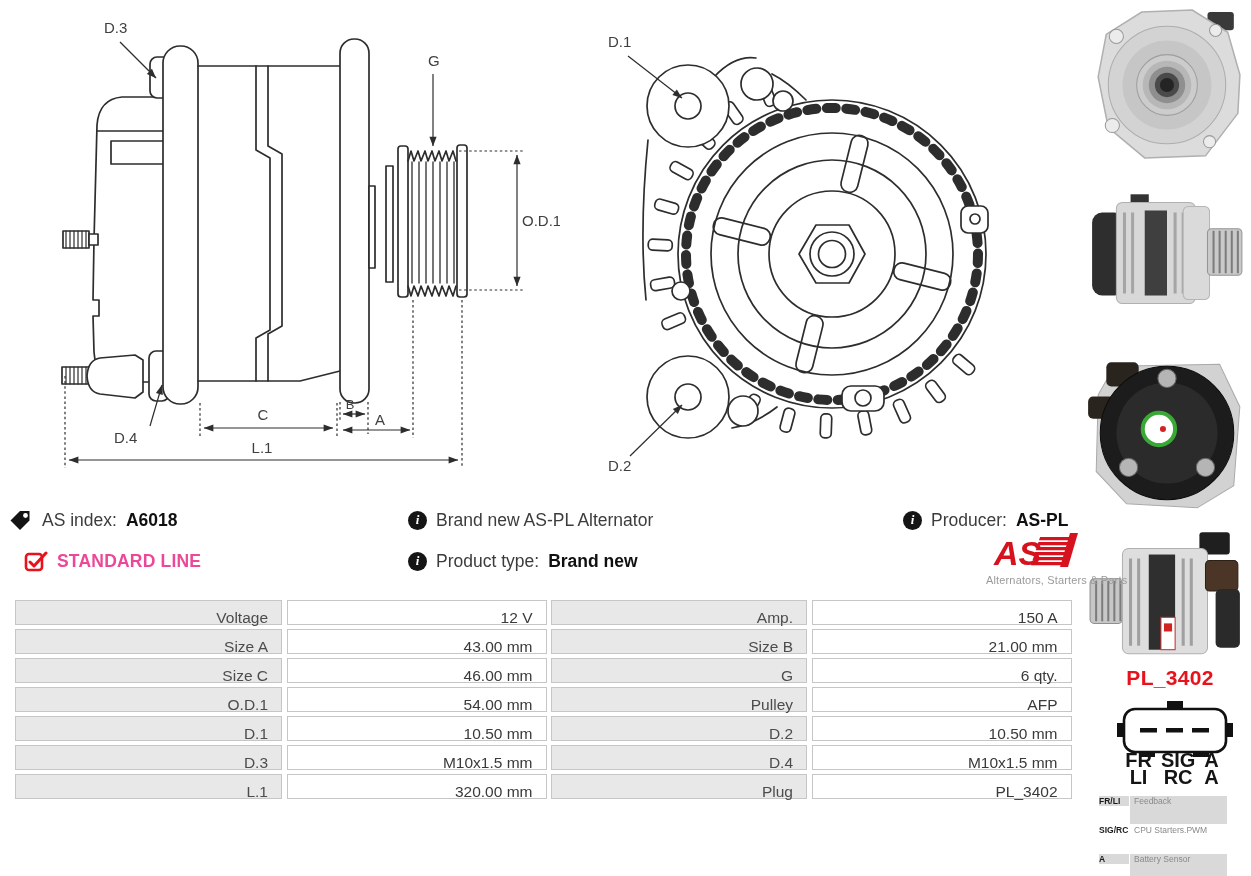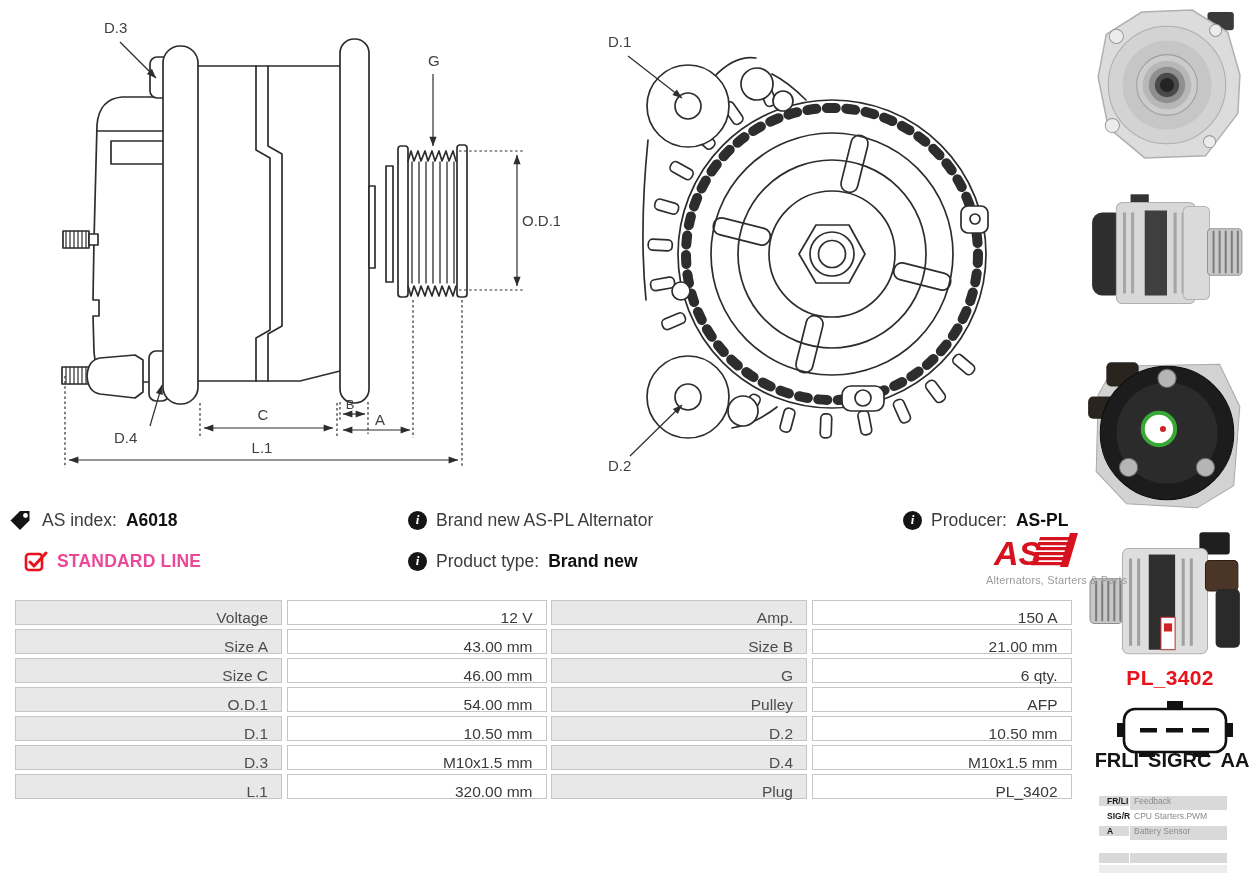--- a/index.html
+++ b/index.html
@@ -24,26 +24,26 @@
   .spec .cell{height:25px;line-height:33px;font-size:15.5px;text-align:right;padding-right:13px;
               border:1px solid #c6c6c6;box-sizing:border-box;background:#fff;color:#3a3a3a;}
   .spec .lbl{background:#e8e8e8;color:#4c4c4c;}
   
   .photo{position:absolute;left:1086px;width:162px;}
   
   .plug-title{position:absolute;left:1090px;top:666px;width:160px;text-align:center;
               font-size:21px;font-weight:bold;color:#e8121c;letter-spacing:.3px;}
   .plug-svg{position:absolute;left:1116px;top:698px;}
   .plug-pins{position:absolute;left:1103px;top:752px;width:138px;display:flex;justify-content:center;gap:9px;}
-  .plug-pins .col{display:flex;flex-direction:row;align-items:center;}
+  .plug-pins .col{display:flex;flex-direction:column;align-items:center;}
   .plug-pins span{font-size:20px;font-weight:bold;color:#141414;line-height:17px;}
   .legend{position:absolute;left:1099px;top:796px;width:128px;font-size:8.5px;}
   .legend .row{display:grid;grid-template-columns:30px 97px;column-gap:1px;margin-bottom:1px;}
-  .legend .k{height:10px;line-height:10px;text-align:left;padding-right:3px;font-weight:bold;color:#1a1a1a;padding-left:8px;}
-  .legend .v{height:14px;line-height:10px;padding-left:4px;color:#8a8a8a;}
+  .legend .k{height:10px;line-height:10px;text-align:left;padding-right:3px;font-weight:bold;color:#1a1a1a;}
+  .legend .v{height:28px;line-height:10px;padding-left:4px;color:#8a8a8a;}
   .legend .g{background:#d9d9d9;}
   .legend .w{background:#ffffff;}
   .legend .spacer{height:12px;}
   .legend .empty{height:10px;background:#d9d9d9;}
   .legend .empty2{height:8px;background:#ececec;margin-top:2px;}
 </style>
 </head>
 <body>
 
 <div class="page">

